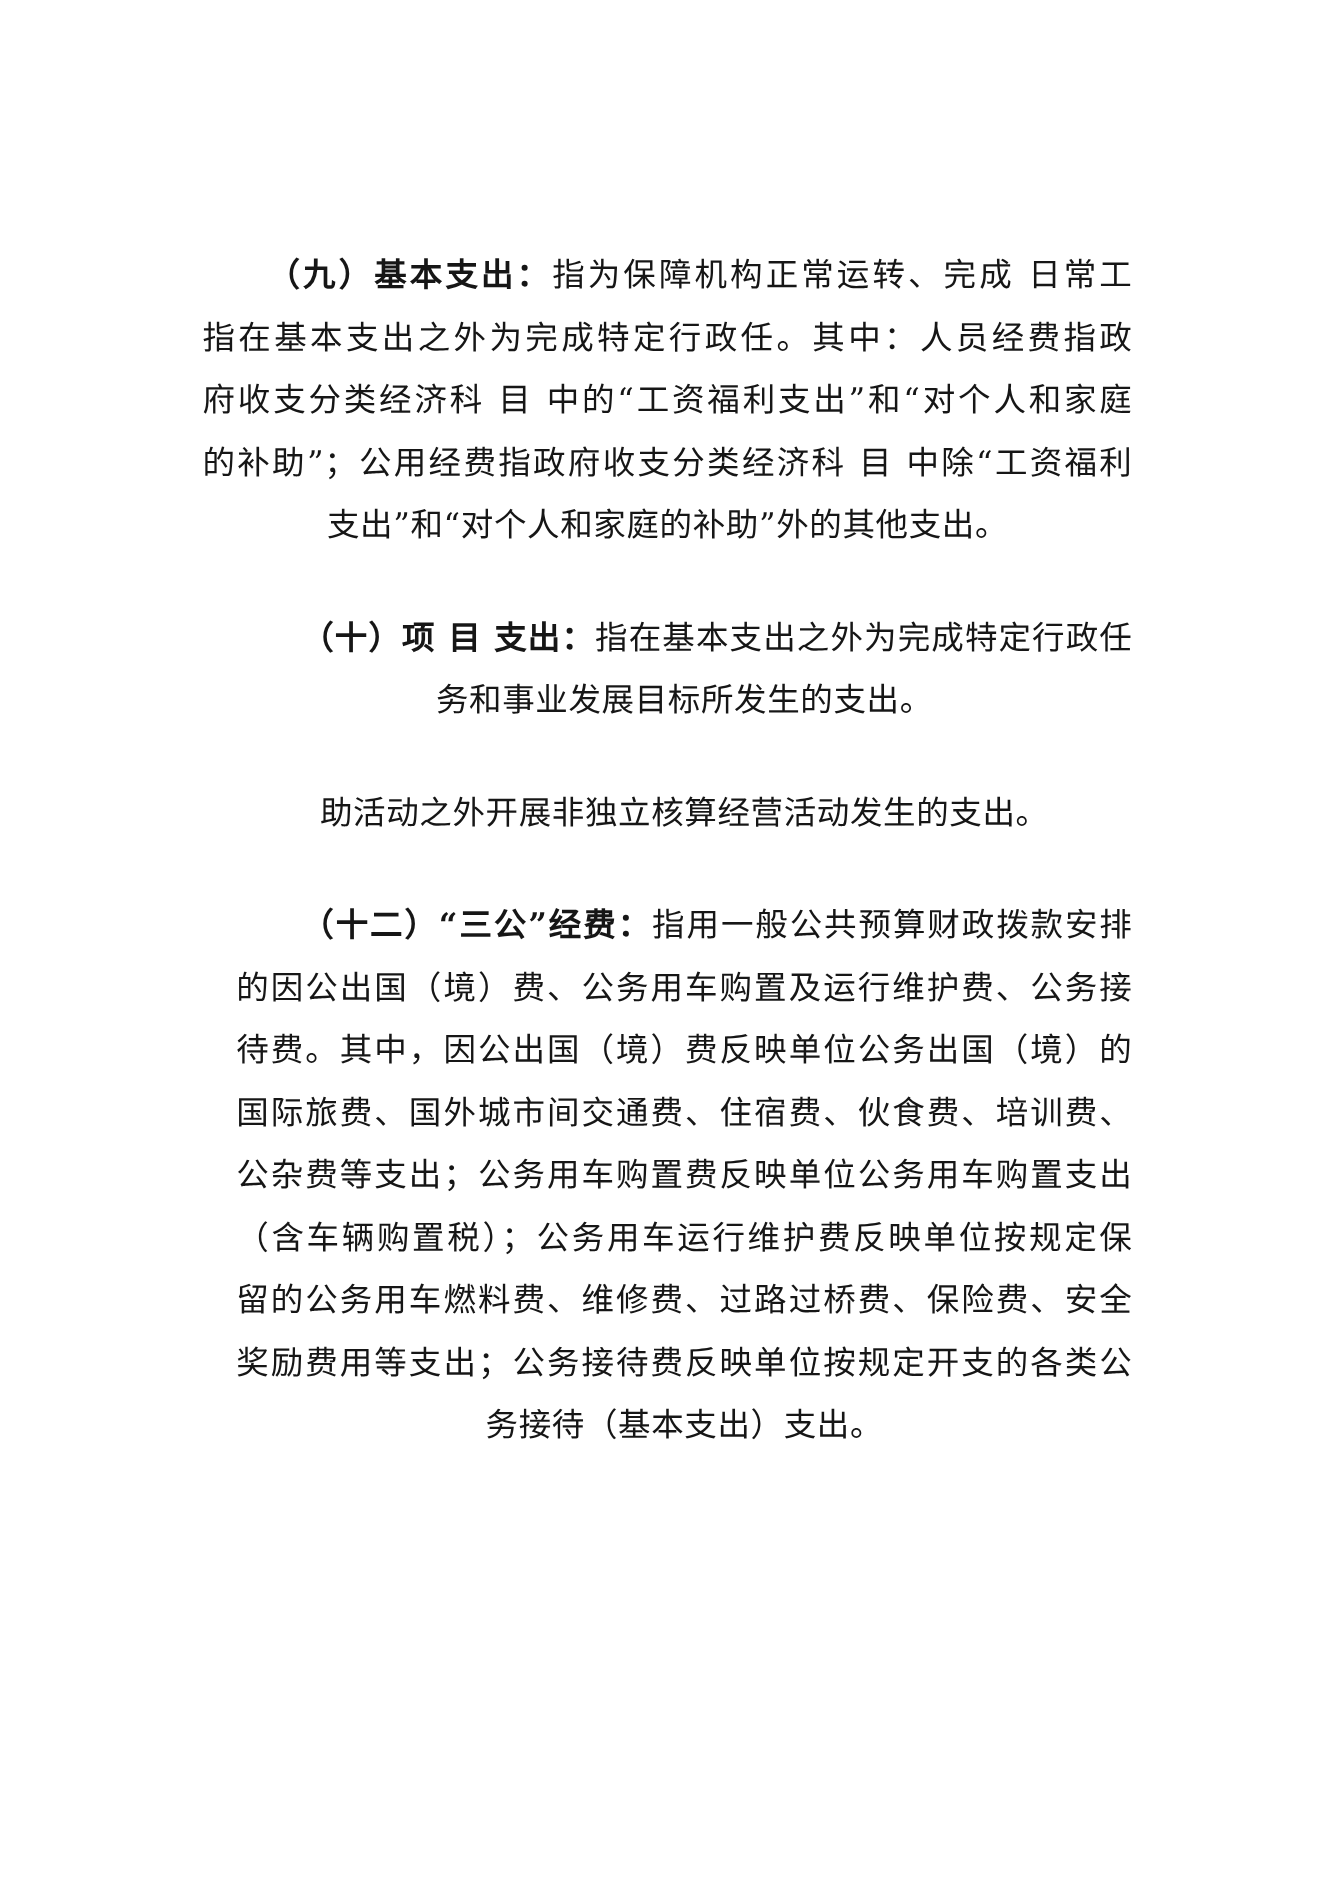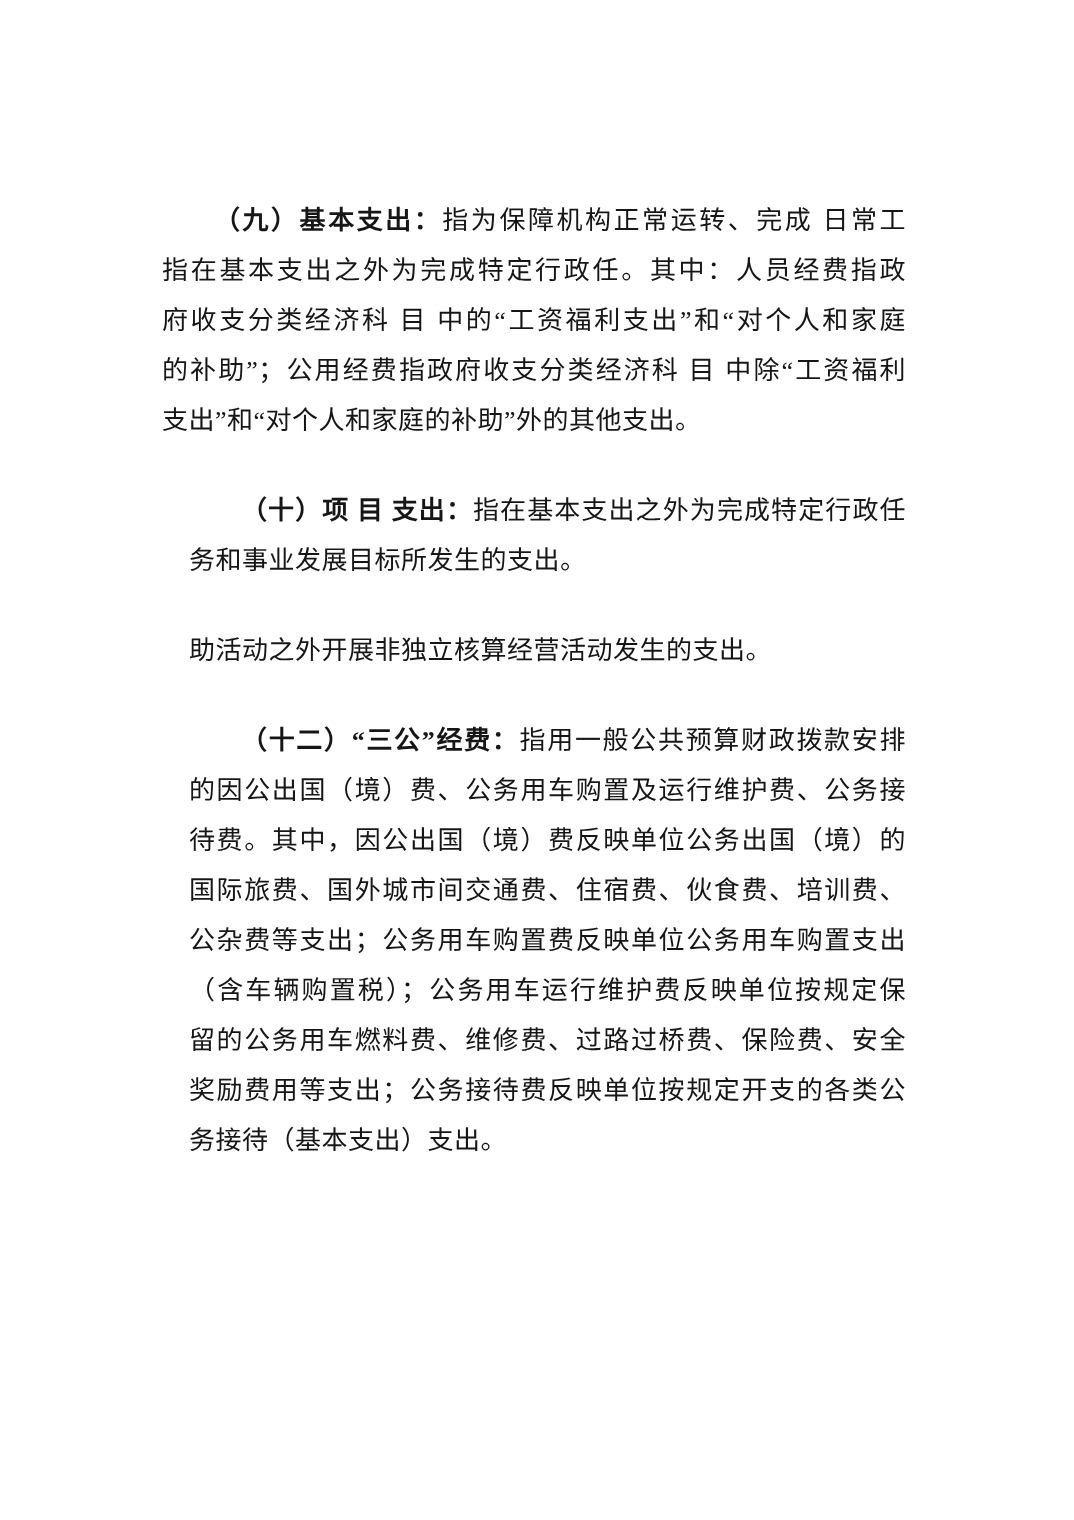--- a/index.html
+++ b/index.html
@@ -14,31 +14,30 @@
     background: #ffffff;
     overflow: hidden;
     font-family: "DejaVu Serif", "Liberation Serif", serif;
   }
   .doc-body {
     position: absolute;
     left: 162px;
     top: 196px;
     width: 744px;
     color: #161616;
-    font-family: Liberation Serif, serif;
   }
   .paragraph + .paragraph {
     margin-top: 40px;
     margin-left: 27px;
   }
   .line {
     font-size: 26px;
     line-height: 50px;
     height: 50px;
-    text-align: left;
+    text-align: center;
     letter-spacing: 0.5px;
   }
   
   .line.fill {
     text-align: justify;
     text-align-last: justify;
     text-justify: inter-character;
   }
   
   .line.first {

